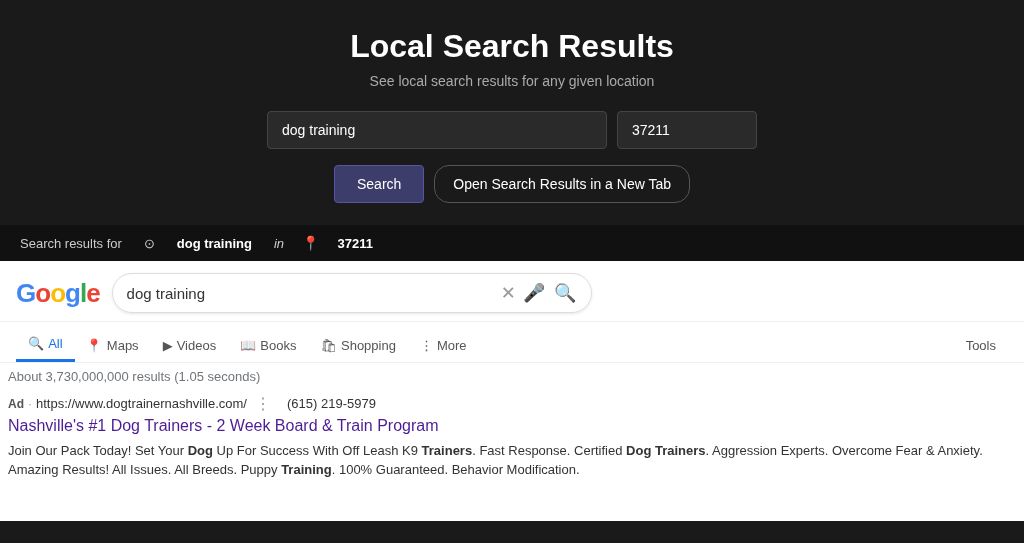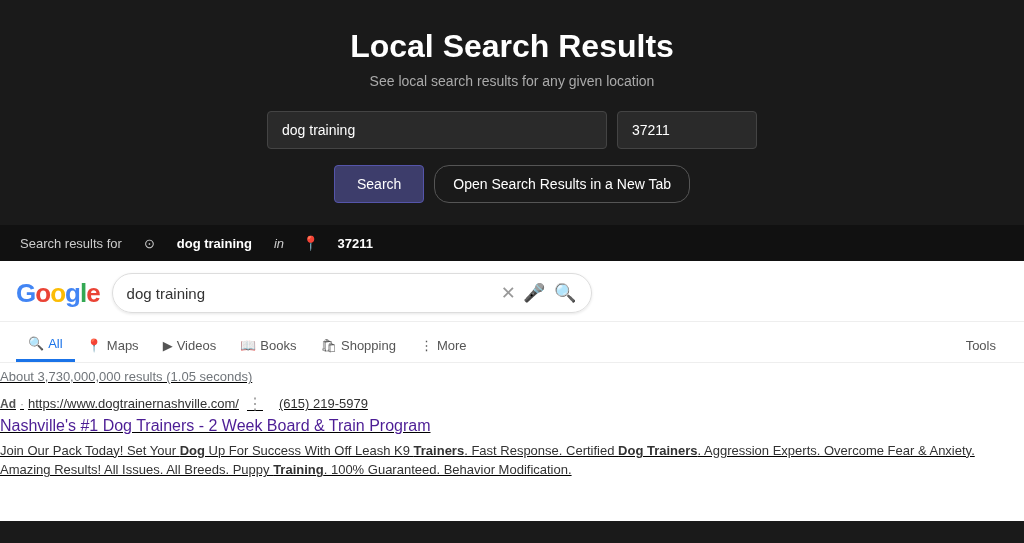--- a/index.html
+++ b/index.html
@@ -170,22 +170,21 @@
 
     .gnav-tools {
       margin-left: auto;
       padding: 8px 12px;
       font-size: 13px;
       color: #555;
       cursor: pointer;
     }
 
     .google-results {
-      padding: 6px 0 0;
-      text-decoration: underline;
+      padding: 6px 8px 0;
     }
 
     .results-count {
       font-size: 13px;
       color: #70757a;
       margin-bottom: 10px;
     }
 
     .ad-result {
       margin-bottom: 8px;

